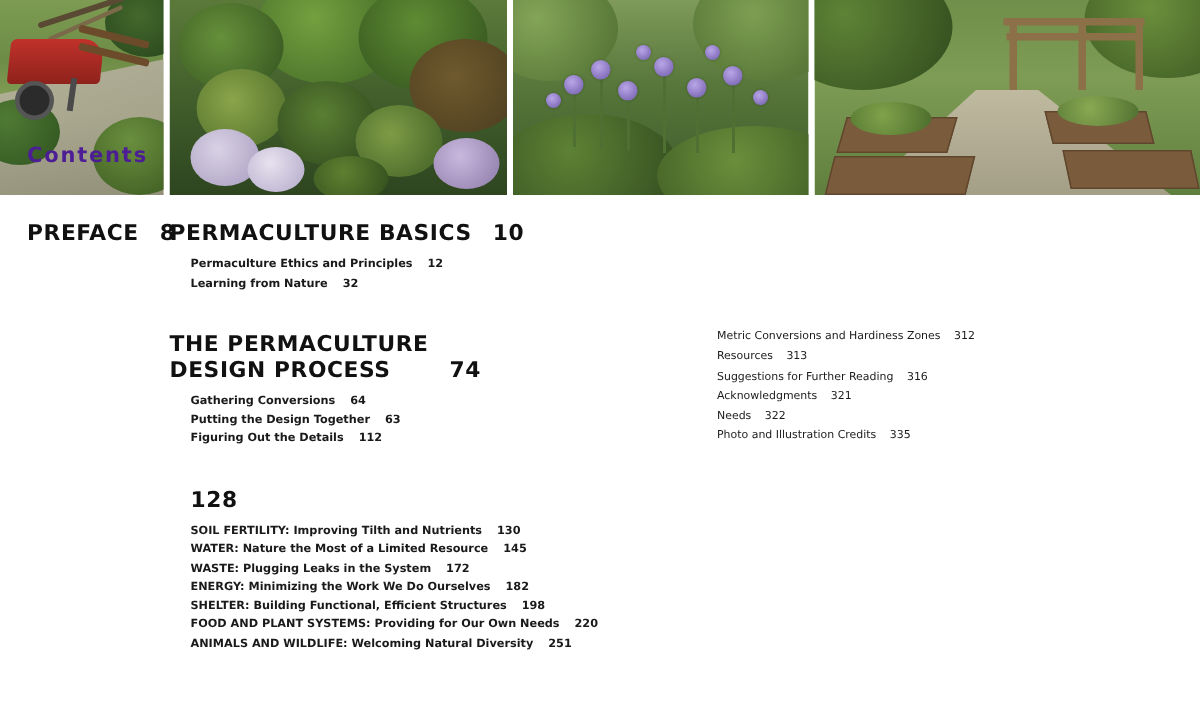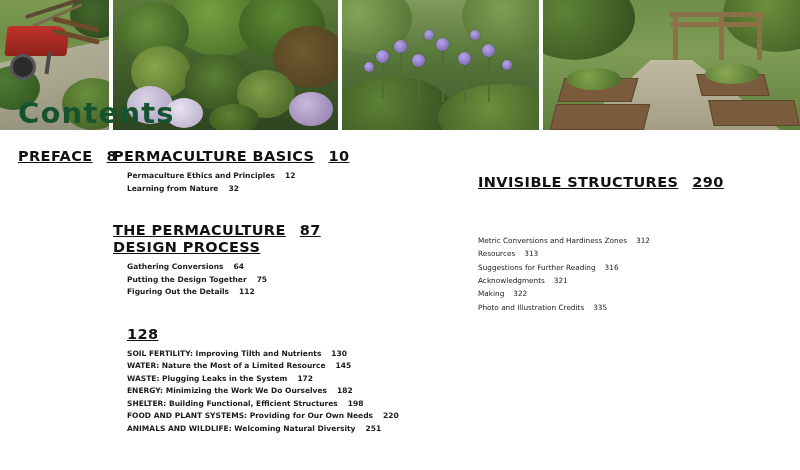--- a/index.html
+++ b/index.html
@@ -129,47 +129,46 @@
   }
   .p4-beam {
     position: absolute; height: 5px; background: #8c7048;
   }
 
   
   .contents-title {
     position: absolute;
     left: 18px;
     top: 96px;
-    font-size: 29px;
+    font-size: 14px;
     font-weight: bold;
     letter-spacing: 1.2px;
-    color: #14532d;
+    color: #4c1d95;
     font-family: "DejaVu Sans", sans-serif;
   }
 
   
   .toc {
     position: absolute;
     left: 0; top: 140px;
     width: 800px; height: 330px;
   }
   .col-left   { position: absolute; left: 18px;  top: 8px; width: 70px; }
   .col-mid    { position: absolute; left: 113px; top: 8px; width: 330px; }
   .col-right  { position: absolute; left: 478px; top: 8px; width: 300px; }
 
   .entry-major {
     display: flex;
-    align-items: flex-start;
+    align-items: flex-end;
     font-family: "DejaVu Sans", sans-serif;
     font-weight: bold;
     font-size: 14.5px;
     letter-spacing: .4px;
     color: #111;
     line-height: 1.18;
-    text-decoration: underline;
   }
   .entry-major .label { white-space: pre-line; }
   .entry-major .page-num {
     margin-left: 14px;
     font-size: 14.5px;
     font-weight: bold;
   }
 
   .entry-sub {
     display: flex;
@@ -312,29 +311,29 @@
           <span class="page-num">32</span>
         </div>
       </div>
 
       <div class="gap-md"></div>
 
       <div class="group">
         <div class="entry-major group-head">
           <span class="label">THE PERMACULTURE
 DESIGN PROCESS</span>
-          <span class="page-num">87</span>
+          <span class="page-num">74</span>
         </div>
         <div class="entry-sub">
           <span>Gathering Conversions</span>
           <span class="page-num">64</span>
         </div>
         <div class="entry-sub">
           <span>Putting the Design Together</span>
-          <span class="page-num">75</span>
+          <span class="page-num">63</span>
         </div>
         <div class="entry-sub">
           <span>Figuring Out the Details</span>
           <span class="page-num">112</span>
         </div>
       </div>
 
       <div class="gap-md"></div>
 
       <div class="group">
@@ -368,45 +367,41 @@
         <div class="entry-sub">
           <span>ANIMALS AND WILDLIFE: Welcoming Natural Diversity</span>
           <span class="page-num">251</span>
         </div>
       </div>
     </div>
 
     <div class="col-right">
       <div class="right-majors">
         <div class="gap-lg"></div>
-        <div class="entry-major">
-          <span class="label">INVISIBLE STRUCTURES</span>
-          <span class="page-num">290</span>
-        </div>
       </div>
 
       <div class="backmatter">
         <div class="entry-plain">
           <span>Metric Conversions and Hardiness Zones</span>
           <span class="page-num">312</span>
         </div>
         <div class="entry-plain">
           <span>Resources</span>
           <span class="page-num">313</span>
         </div>
         <div class="entry-plain">
           <span>Suggestions for Further Reading</span>
           <span class="page-num">316</span>
         </div>
         <div class="entry-plain">
           <span>Acknowledgments</span>
           <span class="page-num">321</span>
         </div>
         <div class="entry-plain">
-          <span>Making</span>
+          <span>Needs</span>
           <span class="page-num">322</span>
         </div>
         <div class="entry-plain">
           <span>Photo and Illustration Credits</span>
           <span class="page-num">335</span>
         </div>
       </div>
     </div>
 
   </div>

